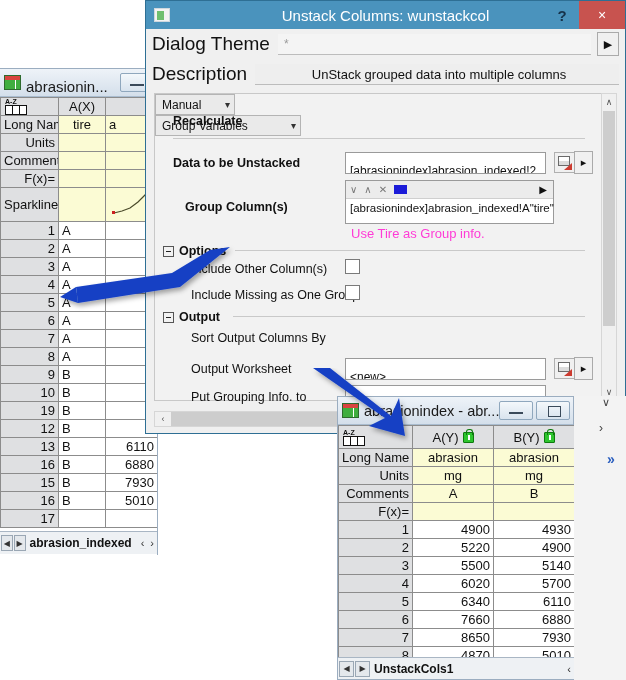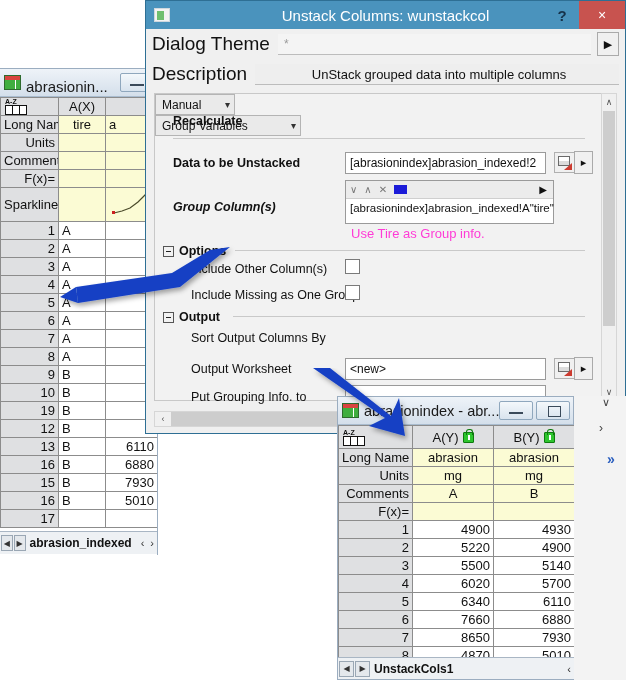--- a/index.html
+++ b/index.html
@@ -168,21 +168,21 @@
   .flabel.bold { font-weight:bold; }
   .combo {
     height:21px; background:#eaeaea; border:1px solid #b4b4b4;
     display:flex; align-items:center; padding:0 4px 0 6px;
     font-size:12px; color:#111; justify-content:space-between;
   }
   .combo .cv { white-space:nowrap; overflow:hidden; }
   .chev { font-size:10px; color:#333; margin-left:8px; }
   .txtbox {
     height:22px; background:#fff; border:1px solid #9a9a9a;
-    font-size:12px; color:#111; padding:0 4px; line-height:20px;
+    font-size:12px; color:#111; padding:8px 4px; line-height:20px;
     white-space:nowrap; overflow:hidden;
   }
   .picker-btn {
     width:21px; height:21px; background:#f0f0f0; border:1px solid #b0b0b0;
     position:relative; margin-left:4px;
   }
   .picker-btn::before {
     content:""; position:absolute; left:3px; top:3px; width:10px; height:8px;
     background:linear-gradient(to bottom,#fff 0 50%,#dcdcdc 50% 100%);
     border:1px solid #6a6a6a;
@@ -496,21 +496,21 @@
       </div>
       <div class="hsep" style="left:18px; top:44px; width:412px;"></div>
 
       <div class="frow" style="left:18px; top:62px;">
         <div class="flabel bold">Data to be Unstacked</div>
       </div>
       <div class="txtbox" style="position:absolute; left:190px; top:58px; width:201px;">[abrasionindex]abrasion_indexed!2</div>
       <div class="picker-btn" style="position:absolute; left:395px; top:58px;"></div>
       <div class="arrow-btn" style="position:absolute; left:419px; top:57px; width:19px; height:23px; margin:0;">▸</div>
 
-      <div class="frow" style="left:18px; top:106px;font-style:italic;">
+      <div class="frow" style="left:30px; top:106px;">
         <div class="flabel bold">Group Column(s)</div>
       </div>
       <div class="grpbox" style="left:190px; top:86px; width:209px; height:44px;">
         <div class="grp-toolbar">
           <span class="tb-ico">∨</span>
           <span class="tb-ico">∧</span>
           <span class="tb-ico">✕</span>
           <span class="tb-sq"></span>
           <span class="tb-right">▶</span>
         </div>

